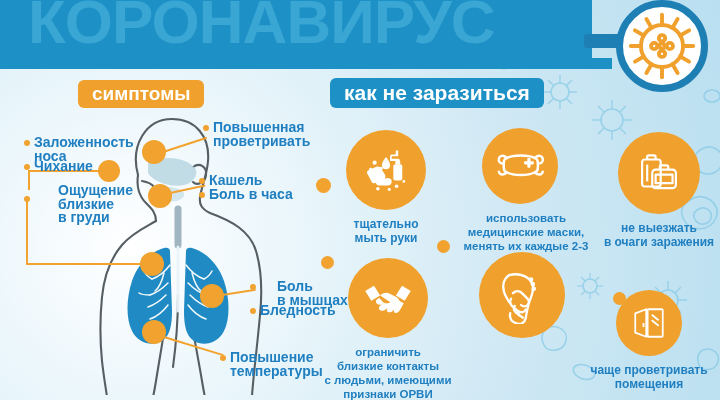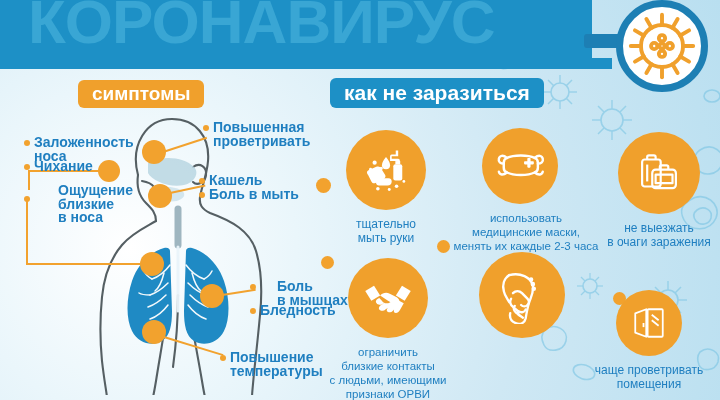--- a/index.html
+++ b/index.html
@@ -62,21 +62,21 @@
   .bullet{
     position:absolute;width:6px;height:6px;border-radius:50%;background:#f2a22e;
   }
   .leader{position:absolute;background:#f2a22e;height:1.6px;transform-origin:0 50%;}
   
   .tile{position:absolute;}
   .circle{
     border-radius:50%;background:#f0a02c;display:flex;align-items:center;justify-content:center;
   }
   .tile-cap{
-    color:#1f7fc0;font-weight:normal;text-align:center;line-height:14px;font-size:12px;
+    color:#1f7fc0;font-weight:bold;text-align:center;line-height:14px;font-size:12px;
     margin-top:7px;white-space:pre-line;
   }
   .mini-dot{position:absolute;border-radius:50%;background:#f2a22e;}
   .white-ico{display:block;}
 </style>
 </head>
 <body>
 
 <div id="poster">
 
@@ -250,21 +250,21 @@
   </div>
   <div class="bullet" style="left:24px;top:164px;"></div>
   <div class="callout" style="left:34px;top:160px;">
     <div>Чихание</div>
   </div>
 
   <div class="bullet" style="left:24px;top:196px;"></div>
   <div class="callout" style="left:34px;top:184px;margin-left:24px;">
     <div>Ощущение</div>
     <div>близкие</div>
-    <div>в носа</div>
+    <div>в груди</div>
   </div>
   <div class="leader" style="left:26px;top:200px;width:2px;height:64px;"></div>
   <div class="leader" style="left:26px;top:263px;width:118px;"></div>
   <div class="dot-big" style="left:140px;top:252px;width:24px;height:24px;"></div>
 
   <div class="dot-big" style="left:142px;top:140px;width:24px;height:24px;"></div>
   <div class="leader" style="left:163px;top:151px;width:46px;transform:rotate(-18deg);"></div>
   <div class="bullet" style="left:203px;top:125px;"></div>
   <div class="callout right" style="left:213px;top:121px;">
     <div>Повышенная</div>
@@ -272,21 +272,21 @@
   </div>
 
   <div class="dot-big" style="left:148px;top:184px;width:24px;height:24px;"></div>
   <div class="leader" style="left:170px;top:192px;width:36px;transform:rotate(-12deg);"></div>
   <div class="bullet" style="left:199px;top:178px;"></div>
   <div class="callout right" style="left:209px;top:174px;">
     <div>Кашель</div>
   </div>
   <div class="bullet" style="left:199px;top:192px;"></div>
   <div class="callout right" style="left:209px;top:188px;">
-    <div>Боль в мыть</div>
+    <div>Боль в часа</div>
   </div>
 
   <div class="dot-big" style="left:200px;top:284px;width:24px;height:24px;"></div>
   <div class="leader" style="left:222px;top:294px;width:34px;transform:rotate(-9deg);"></div>
   <div class="bullet" style="left:250px;top:284px;"></div>
   <div class="callout right" style="left:260px;top:280px;margin-left:17px;">
     <div>Боль</div>
     <div>в мышцах</div>
   </div>
   <div class="bullet" style="left:250px;top:308px;"></div>

